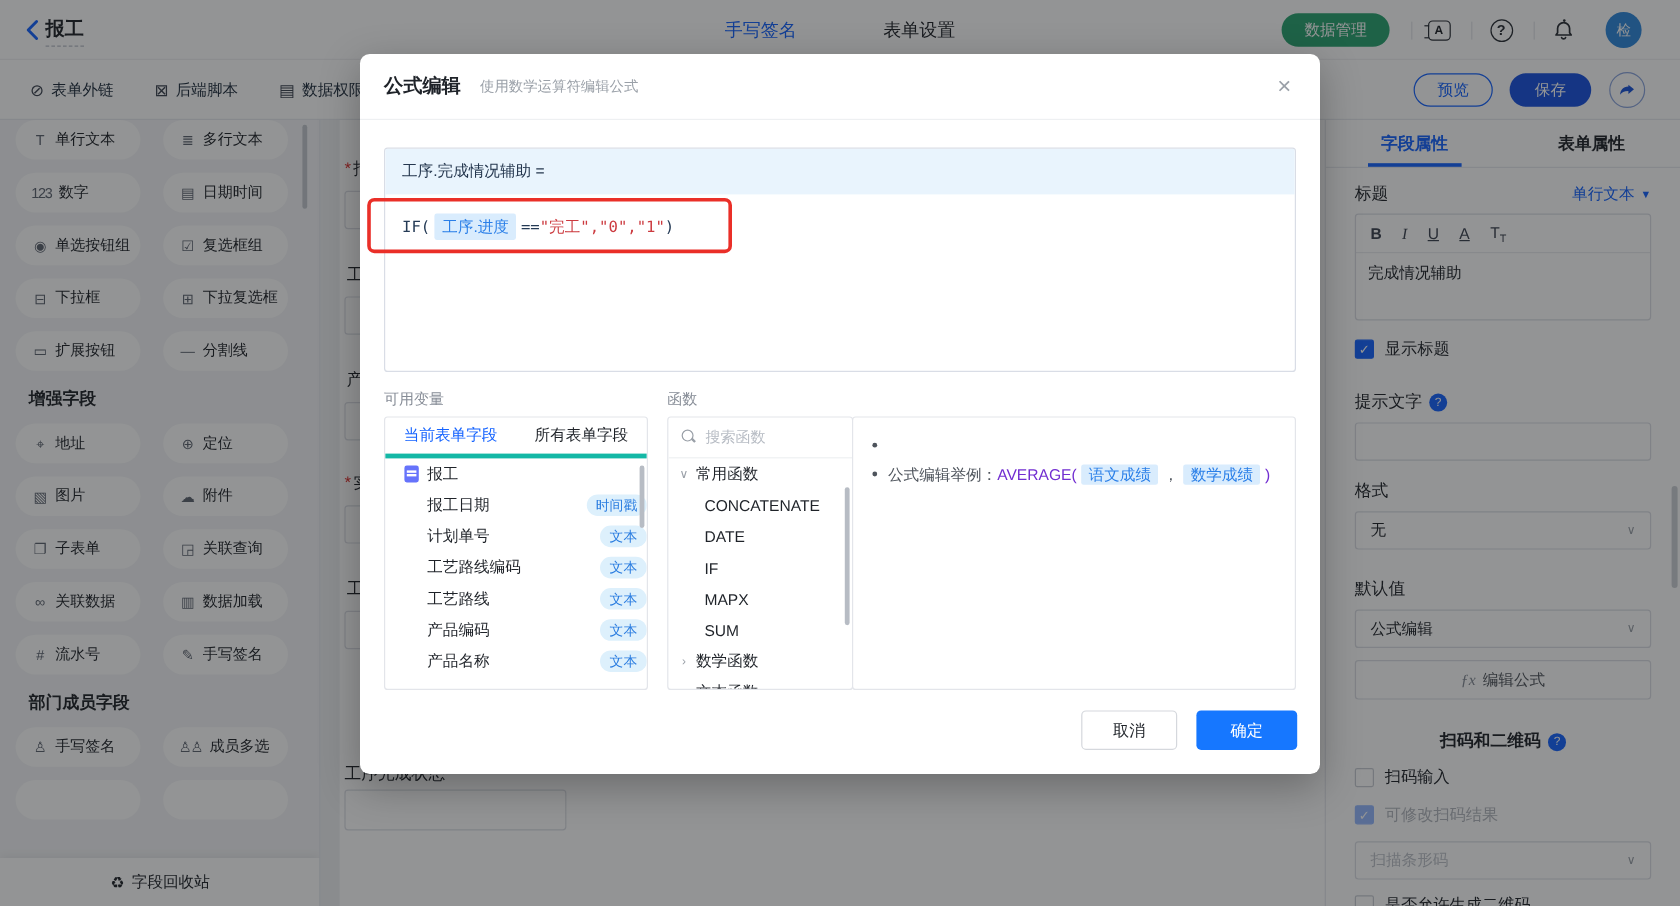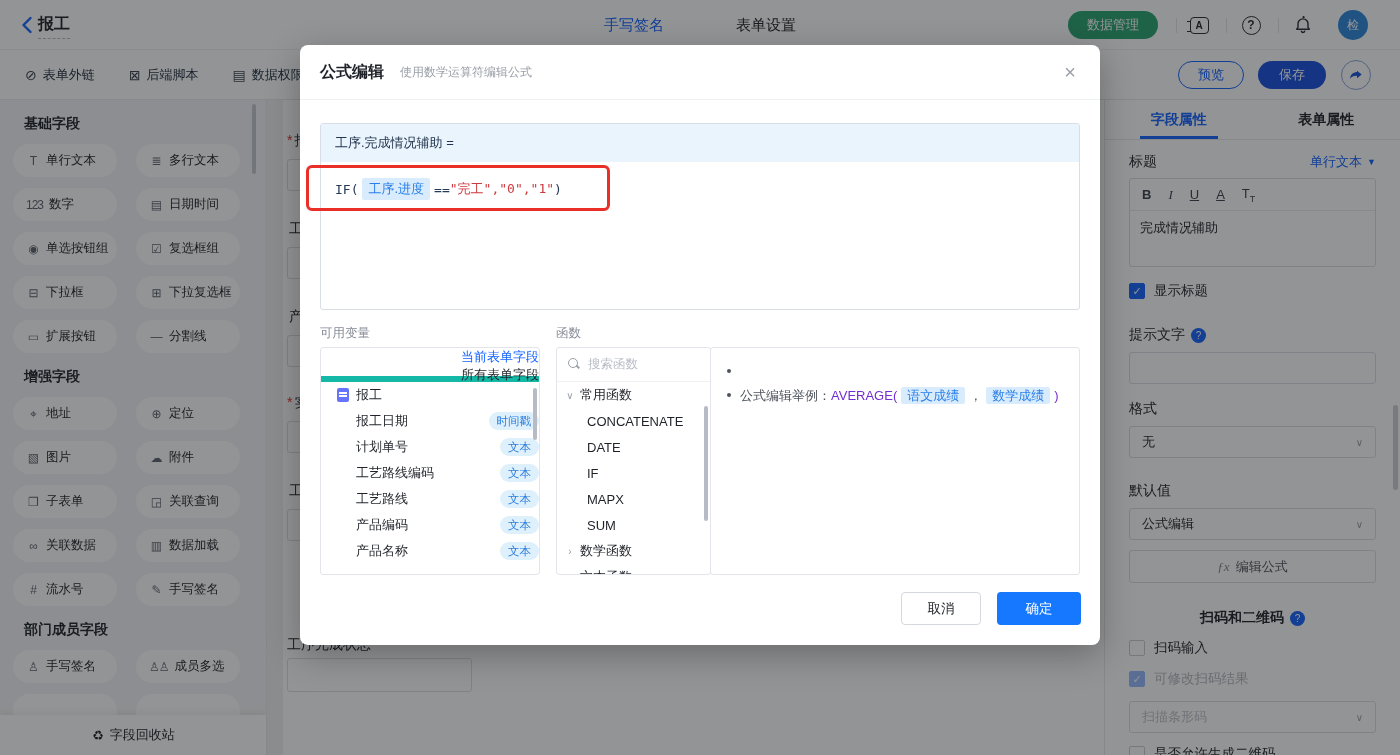--- a/index.html
+++ b/index.html
@@ -93,21 +93,21 @@
   .f-band{height:38px;background:#e9f4fd;display:flex;align-items:center;padding-left:14px;font-size:13px;color:#24364e;}
   .f-code{padding:16px 14px;font-family:"DejaVu Sans Mono",monospace;font-size:13px;color:var(--code);display:flex;align-items:center;flex-wrap:wrap;}
   .seg-token{background:var(--chipbg);color:#2a7fe8;border-radius:2px;padding:2px 6px;margin:0 4px;font-family:"Liberation Sans",sans-serif;}
   .seg-string{color:var(--str);}
   .annot{position:absolute;left:6px;top:120px;width:304px;height:46px;border:3px solid var(--annot);border-radius:6px;pointer-events:none;z-index:5;}
   .m-seclbl{position:absolute;top:280px;font-size:12.5px;color:var(--gray);}
   .panel{position:absolute;top:302px;height:228px;border:1px solid #e3e5ea;border-radius:3px;background:#fff;overflow:hidden;}
   .vp{left:20px;width:220px;}
   .fp{left:256px;width:155px;}
   .ip{left:410px;width:370px;padding:14px 16px;}
-  .vp-tabs{height:34px;display:flex;align-items:flex-end;justify-content:space-around;border-bottom:6px solid #14b8a6;font-size:13px;flex-direction:column;}
+  .vp-tabs{height:34px;display:flex;align-items:center;justify-content:space-around;border-bottom:4px solid #14b8a6;font-size:13px;}
   .vp-tab{cursor:pointer;}
   .vp-tab.active{color:var(--accent);}
   .tree-row{height:26px;display:flex;align-items:center;font-size:13px;position:relative;cursor:pointer;}
   .vp .tree-row{padding-left:16px;}
   .vp .tree-row.child{padding-left:35px;}
   .doc-ic{width:12px;height:14px;background:#6673fb;border-radius:2px;margin-right:7px;position:relative;flex:none;}
   .doc-ic::before{content:"";position:absolute;left:2px;top:4px;width:8px;height:1.5px;background:#fff;box-shadow:0 3px 0 #fff;}
   .badge{position:absolute;right:0;font-size:11.5px;background:var(--badgebg);color:var(--badgefg);border-radius:9px;padding:1.5px 8px;}
   .vp-thumb{position:absolute;right:2px;top:40px;width:4px;height:52px;border-radius:2px;background:#b7bcc4;}
   .fp-search{height:34px;border-bottom:1px solid #eef0f2;display:flex;align-items:center;gap:7px;padding-left:11px;}
@@ -180,21 +180,20 @@
   <span class="btn-save">保存</span>
   <span class="btn-share">
     <svg width="16" height="16" viewBox="0 0 24 24">
         <path d="M13.5 5.5l7 5.7-7 5.7v-3.6c-5.4 0-8.6 1.9-10.3 4.5.2-5.6 3.4-9.6 10.3-10.2V5.5z" fill="#1b54d9"></path>
       </svg>
   </span>
 </div>
 
 <div class="sidebar">
   <div id="sidebar-sections">
-      <div class="sb-title">基础字段</div>
       <div class="sb-grid">
         <div class="pill">
           <span class="pill-ic">T</span>
           <span class="pill-lb">单行文本</span>
         </div>
         <div class="pill">
           <span class="pill-ic">≣</span>
           <span class="pill-lb">多行文本</span>
         </div>
         <div class="pill">

